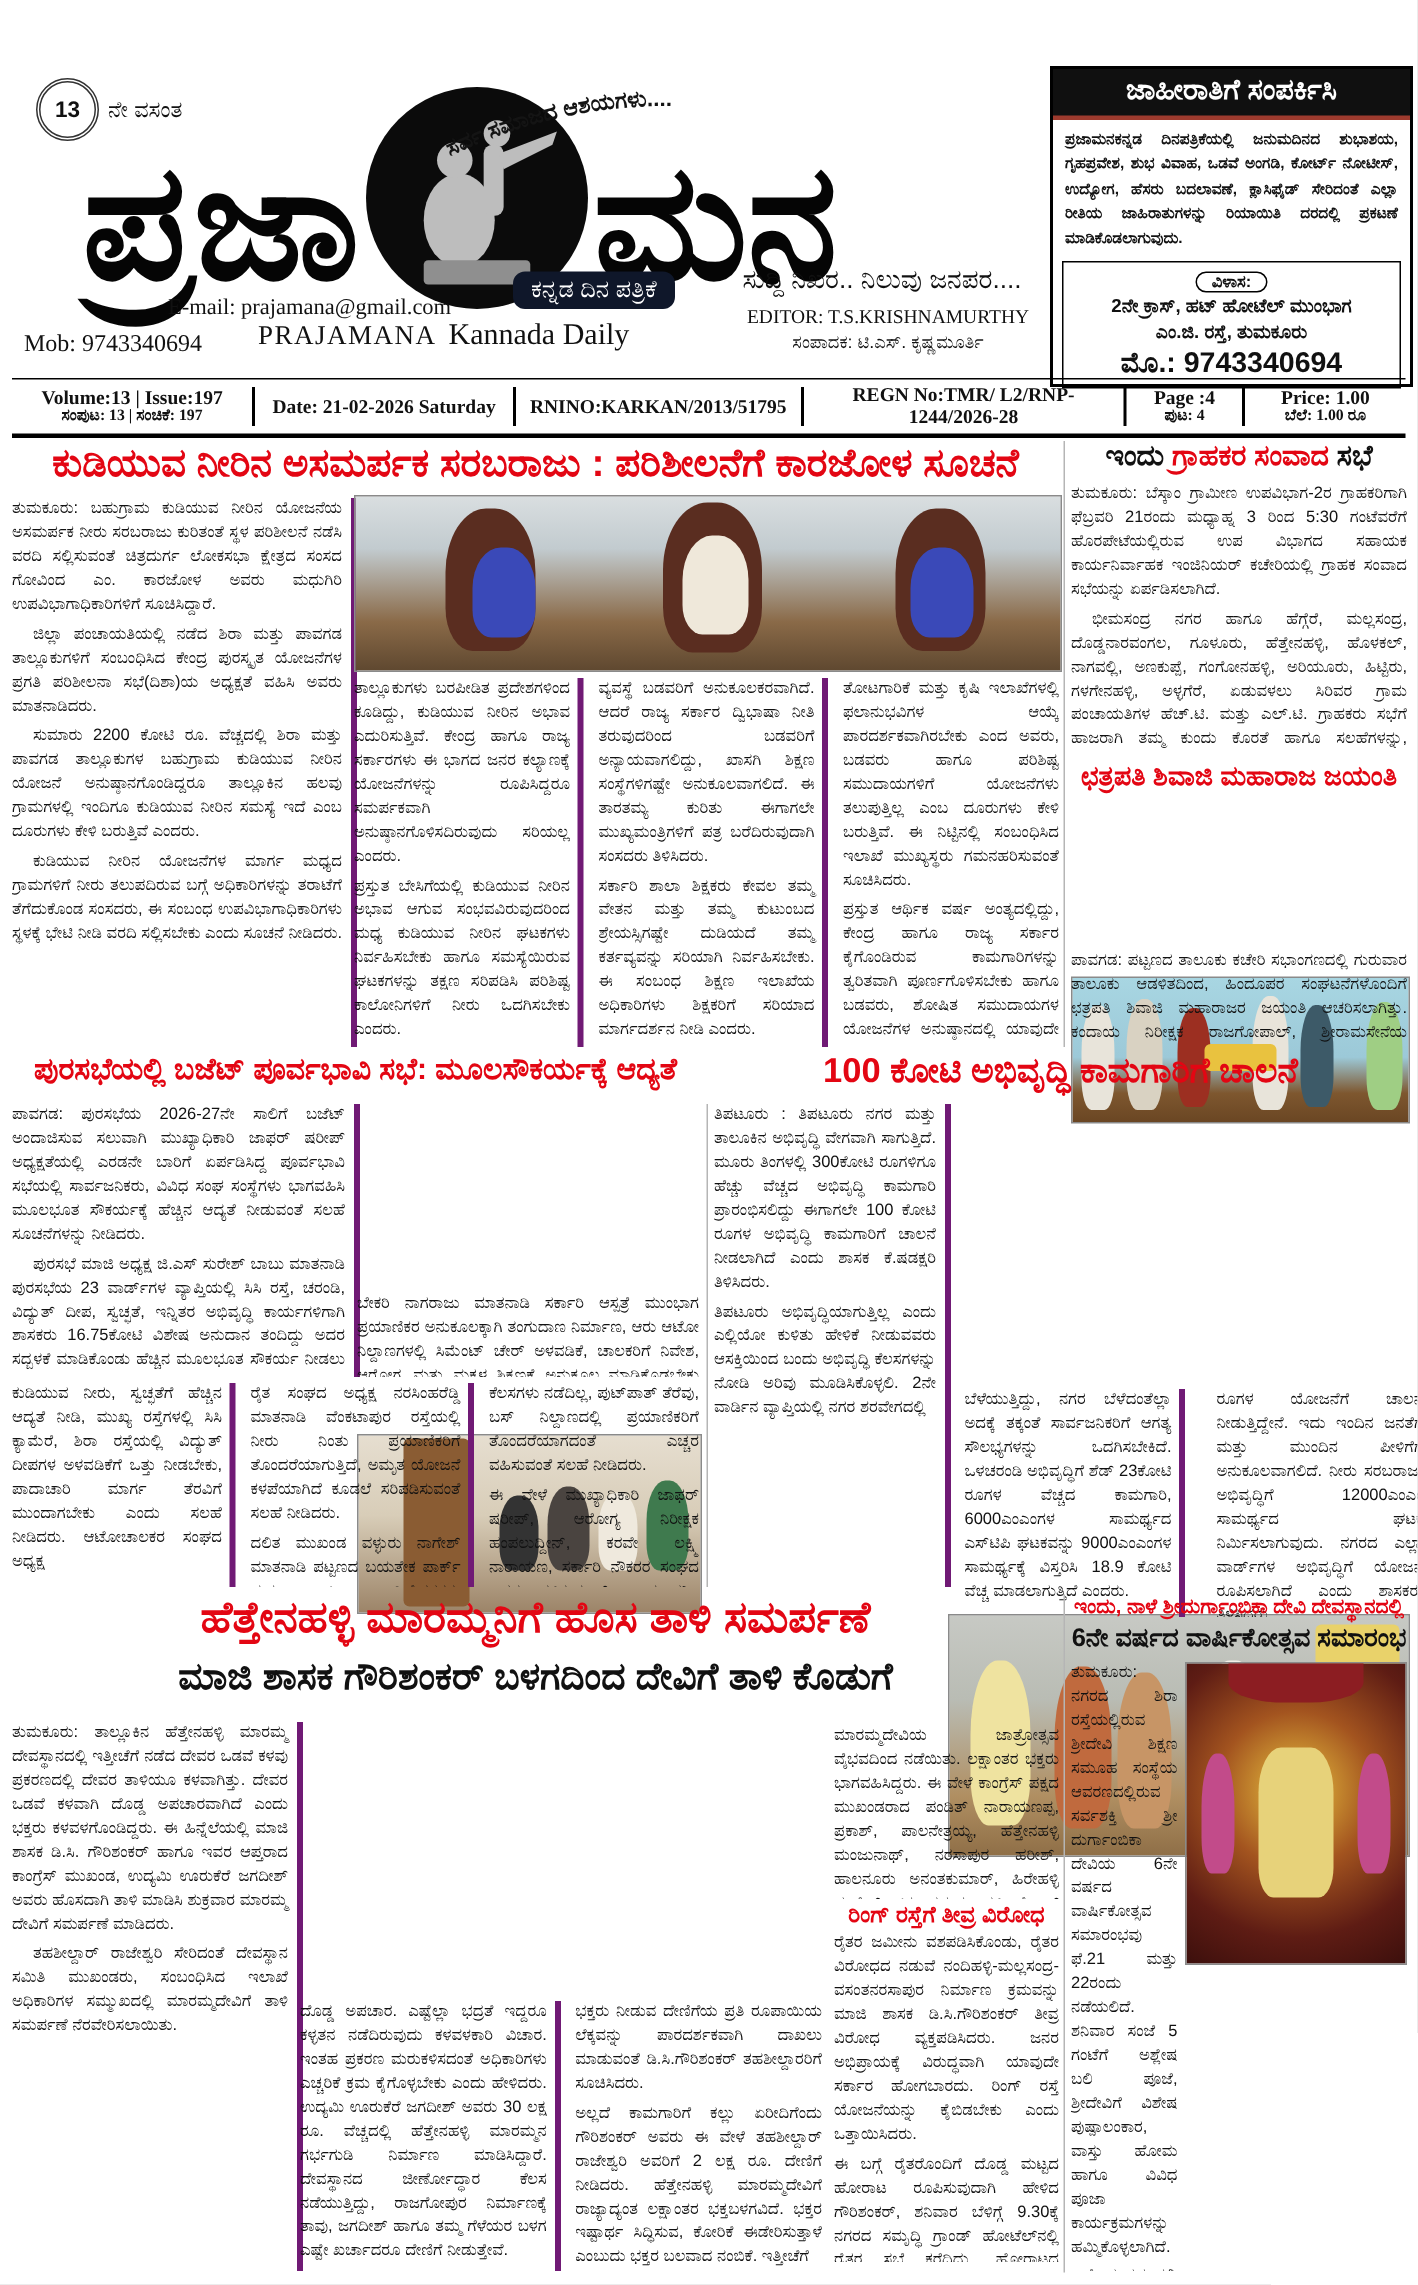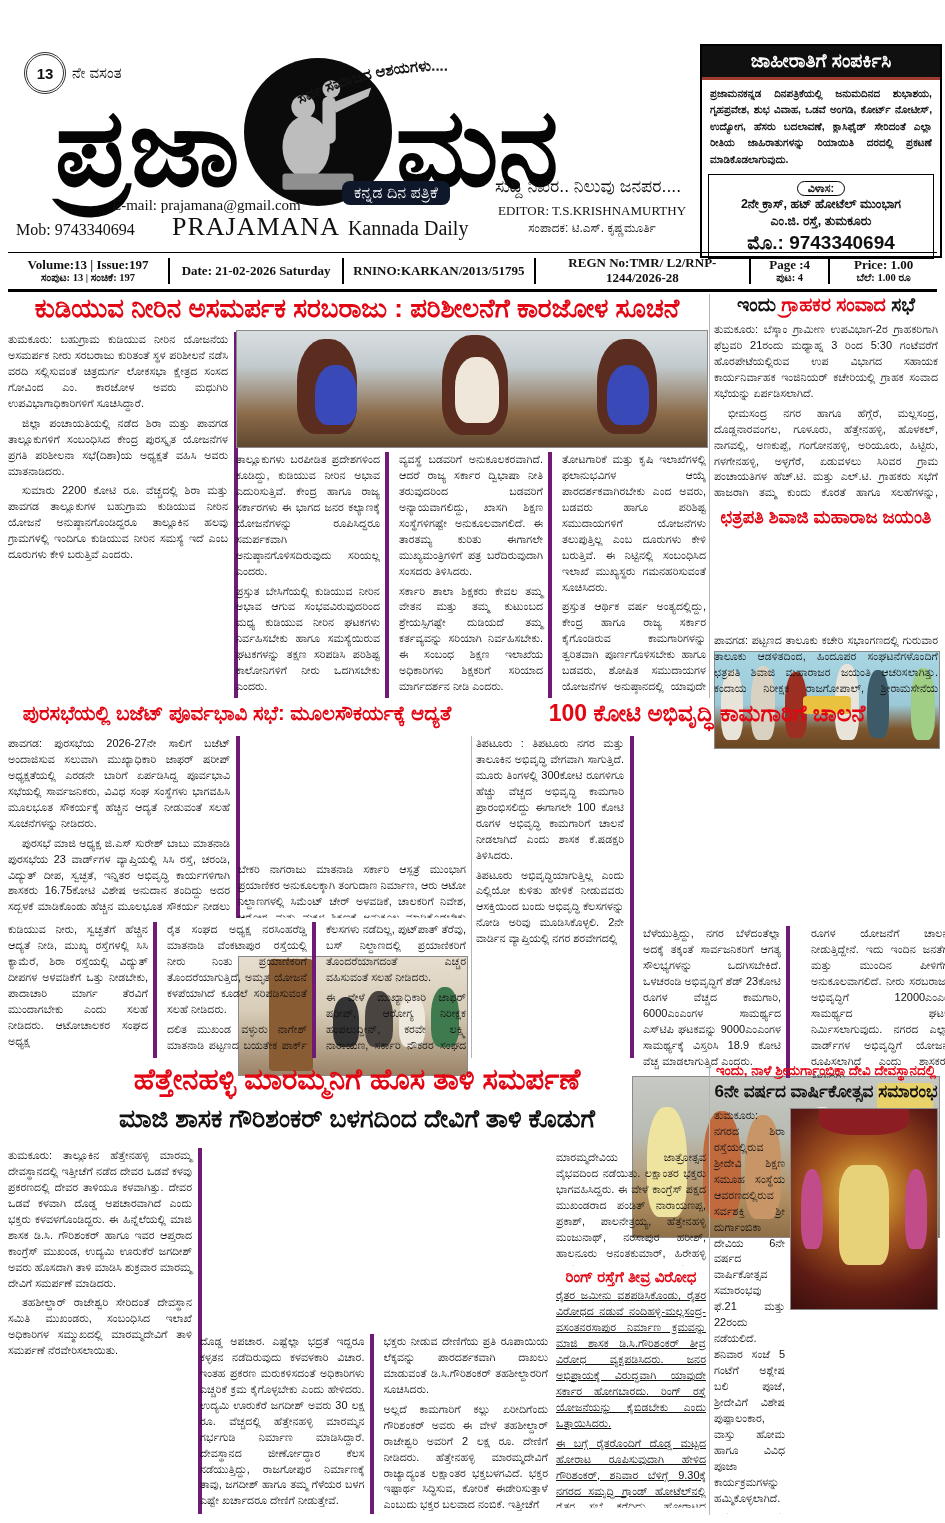--- a/index.html
+++ b/index.html
@@ -75,21 +75,21 @@
     </text>
   </svg>
 
   <div class="abs serif b" style="left:112px;top:197px;font-size:15px;">E-mail: prajamana@gmail.com</div>
   <div class="abs" id="kn-pill" style="left:342px;top:181px;">ಕನ್ನಡ ದಿನ ಪತ್ರಿಕೆ</div>
   <div class="abs b" style="left:478px;top:176px;width:220px;font-size:17.5px;text-align:center;">ಸುದ್ದಿ ನಿಖರ.. ನಿಲುವು ಜನಪರ....</div>
   <div class="abs serif b ctr" style="left:492px;top:203px;width:200px;font-size:13px;">EDITOR: T.S.KRISHNAMURTHY</div>
   <div class="abs b ctr" style="left:492px;top:221px;width:200px;font-size:12px;">ಸಂಪಾದಕ: ಟಿ.ಎಸ್. ಕೃಷ್ಣಮೂರ್ತಿ</div>
   <div class="abs serif b" style="left:16px;top:221px;font-size:16px;">Mob: 9743340694</div>
   <div class="abs" style="left:172px;top:212px;display:flex;align-items:baseline;gap:8px;">
-    <span class="serif b" style="font-size:26px;letter-spacing:1px;">PRAJAMANA</span>
+    <span class="serif b" style="font-size:18px;letter-spacing:1px;">PRAJAMANA</span>
     <span class="serif" style="font-size:20px;">Kannada Daily</span>
   </div>
 
   <div class="abs" id="ad-box" style="left:700px;top:44px;width:238px;height:210px;">
     <div id="ad-title">ಜಾಹೀರಾತಿಗೆ ಸಂಪರ್ಕಿಸಿ</div>
     <div id="ad-body">ಪ್ರಜಾಮನಕನ್ನಡ ದಿನಪತ್ರಿಕೆಯಲ್ಲಿ ಜನುಮದಿನದ ಶುಭಾಶಯ, ಗೃಹಪ್ರವೇಶ, ಶುಭ ವಿವಾಹ, ಒಡವೆ ಅಂಗಡಿ, ಕೋರ್ಟ್ ನೋಟೀಸ್, ಉದ್ಯೋಗ, ಹೆಸರು ಬದಲಾವಣೆ, ಕ್ಲಾಸಿಫೈಡ್ ಸೇರಿದಂತೆ ಎಲ್ಲಾ ರೀತಿಯ ಜಾಹಿರಾತುಗಳನ್ನು ರಿಯಾಯಿತಿ ದರದಲ್ಲಿ ಪ್ರಕಟಣೆ ಮಾಡಿಕೊಡಲಾಗುವುದು.</div>
     <div id="ad-addr">
       <span id="ad-addr-label">ವಿಳಾಸ:</span>
       <div class="ad-addr-line">2ನೇ ಕ್ರಾಸ್, ಹಟ್ ಹೋಟೆಲ್ ಮುಂಭಾಗ</div>
       <div class="ad-addr-line">ಎಂ.ಜಿ. ರಸ್ತೆ, ತುಮಕೂರು</div>
@@ -119,20 +119,21 @@
       <div class="info-kn">ಬೆಲೆ: 1.00 ರೂ</div>
     </div>
   </div>
 
   <div class="abs headline red" style="left:8px;top:294px;width:698px;font-size:26px;">ಕುಡಿಯುವ ನೀರಿನ ಅಸಮರ್ಪಕ ಸರಬರಾಜು : ಪರಿಶೀಲನೆಗೆ ಕಾರಜೋಳ ಸೂಚನೆ</div>
 
   <div class="abs body-text colrule" style="left:8px;top:332px;width:220px;height:366px;padding-right:6px;">
     <p class="noind">ತುಮಕೂರು: ಬಹುಗ್ರಾಮ ಕುಡಿಯುವ ನೀರಿನ ಯೋಜನೆಯ ಅಸಮರ್ಪಕ ನೀರು ಸರಬರಾಜು ಕುರಿತಂತೆ ಸ್ಥಳ ಪರಿಶೀಲನೆ ನಡೆಸಿ ವರದಿ ಸಲ್ಲಿಸುವಂತೆ ಚಿತ್ರದುರ್ಗ ಲೋಕಸಭಾ ಕ್ಷೇತ್ರದ ಸಂಸದ ಗೋವಿಂದ ಎಂ. ಕಾರಜೋಳ ಅವರು ಮಧುಗಿರಿ ಉಪವಿಭಾಗಾಧಿಕಾರಿಗಳಿಗೆ ಸೂಚಿಸಿದ್ದಾರೆ.</p>
     <p>ಜಿಲ್ಲಾ ಪಂಚಾಯತಿಯಲ್ಲಿ ನಡೆದ ಶಿರಾ ಮತ್ತು ಪಾವಗಡ ತಾಲ್ಲೂಕುಗಳಿಗೆ ಸಂಬಂಧಿಸಿದ ಕೇಂದ್ರ ಪುರಸ್ಕೃತ ಯೋಜನೆಗಳ ಪ್ರಗತಿ ಪರಿಶೀಲನಾ ಸಭೆ(ದಿಶಾ)ಯ ಅಧ್ಯಕ್ಷತೆ ವಹಿಸಿ ಅವರು ಮಾತನಾಡಿದರು.</p>
     <p>ಸುಮಾರು 2200 ಕೋಟಿ ರೂ. ವೆಚ್ಚದಲ್ಲಿ ಶಿರಾ ಮತ್ತು ಪಾವಗಡ ತಾಲ್ಲೂಕುಗಳ ಬಹುಗ್ರಾಮ ಕುಡಿಯುವ ನೀರಿನ ಯೋಜನೆ ಅನುಷ್ಠಾನಗೊಂಡಿದ್ದರೂ ತಾಲ್ಲೂಕಿನ ಹಲವು ಗ್ರಾಮಗಳಲ್ಲಿ ಇಂದಿಗೂ ಕುಡಿಯುವ ನೀರಿನ ಸಮಸ್ಯೆ ಇದೆ ಎಂಬ ದೂರುಗಳು ಕೇಳಿ ಬರುತ್ತಿವೆ ಎಂದರು.</p>
+    <p>ಕುಡಿಯುವ ನೀರಿನ ಯೋಜನೆಗಳ ಮಾರ್ಗ ಮಧ್ಯದ ಗ್ರಾಮಗಳಿಗೆ ನೀರು ತಲುಪದಿರುವ ಬಗ್ಗೆ ಅಧಿಕಾರಿಗಳನ್ನು ತರಾಟೆಗೆ ತೆಗೆದುಕೊಂಡ ಸಂಸದರು, ಈ ಸಂಬಂಧ ಉಪವಿಭಾಗಾಧಿಕಾರಿಗಳು ಸ್ಥಳಕ್ಕೆ ಭೇಟಿ ನೀಡಿ ವರದಿ ಸಲ್ಲಿಸಬೇಕು ಎಂದು ಸೂಚನೆ ನೀಡಿದರು.</p>
   </div>
 
   <div class="abs photo" style="left:236px;top:330px;width:470px;height:116px;background:linear-gradient(180deg,#d9dee0 0%,#c2cbcf 30%,#8a6a48 72%,#5f4830 100%);">
     <div class="fig" style="left:60px;top:8px;width:60px;height:95px;background:#5a2d20;"></div>
     <div class="fig" style="left:205px;top:4px;width:66px;height:100px;background:#5a2d20;"></div>
     <div class="fig" style="left:360px;top:8px;width:60px;height:95px;background:#5a2d20;"></div>
     <div class="fig" style="left:78px;top:34px;width:42px;height:60px;background:#3a49b8;"></div>
     <div class="fig" style="left:218px;top:26px;width:44px;height:66px;background:#efe8da;"></div>
     <div class="fig" style="left:370px;top:34px;width:42px;height:60px;background:#3a49b8;"></div>
   </div>
@@ -248,21 +249,21 @@
       <p class="noind">ಭಕ್ತರು ನೀಡುವ ದೇಣಿಗೆಯ ಪ್ರತಿ ರೂಪಾಯಿಯ ಲೆಕ್ಕವನ್ನು ಪಾರದರ್ಶಕವಾಗಿ ದಾಖಲು ಮಾಡುವಂತೆ ಡಿ.ಸಿ.ಗೌರಿಶಂಕರ್ ತಹಶೀಲ್ದಾರರಿಗೆ ಸೂಚಿಸಿದರು.</p>
       <p class="noind">ಅಲ್ಲದೆ ಕಾಮಗಾರಿಗೆ ಕಲ್ಲು ಏರೀದಿಗೆಂದು ಗೌರಿಶಂಕರ್ ಅವರು ಈ ವೇಳೆ ತಹಶೀಲ್ದಾರ್ ರಾಜೇಶ್ವರಿ ಅವರಿಗೆ 2 ಲಕ್ಷ ರೂ. ದೇಣಿಗೆ ನೀಡಿದರು. ಹೆತ್ತೇನಹಳ್ಳಿ ಮಾರಮ್ಮದೇವಿಗೆ ರಾಜ್ಯಾದ್ಯಂತ ಲಕ್ಷಾಂತರ ಭಕ್ತಬಳಗವಿದೆ. ಭಕ್ತರ ಇಷ್ಟಾರ್ಥ ಸಿದ್ಧಿಸುವ, ಕೋರಿಕೆ ಈಡೇರಿಸುತ್ತಾಳೆ ಎಂಬುದು ಭಕ್ತರ ಬಲವಾದ ನಂಬಿಕೆ. ಇತ್ತೀಚೆಗೆ</p>
     </div>
   </div>
 
   <div class="abs" style="left:556px;top:1150px;width:150px;height:364px;overflow:hidden;">
     <div class="body-text" style="height:116px;">
       <p class="noind">ಮಾರಮ್ಮದೇವಿಯ ಜಾತ್ರೋತ್ಸವ ವೈಭವದಿಂದ ನಡೆಯಿತು. ಲಕ್ಷಾಂತರ ಭಕ್ತರು ಭಾಗವಹಿಸಿದ್ದರು. ಈ ವೇಳೆ ಕಾಂಗ್ರೆಸ್ ಪಕ್ಷದ ಮುಖಂಡರಾದ ಪಂಡಿತ್ ನಾರಾಯಣಪ್ಪ, ಪ್ರಕಾಶ್, ಪಾಲನೇತ್ರಯ್ಯ, ಹೆತ್ತೇನಹಳ್ಳಿ ಮಂಜುನಾಥ್, ನರಸಾಪುರ ಹರೀಶ್, ಹಾಲನೂರು ಅನಂತಕುಮಾರ್, ಹಿರೇಹಳ್ಳಿ ಮಹೇಶ್, ಚಿಕ್ಕನಾರವಂಗಲ ರವಿ, ಕೈದಾಳ್ ರಮೇಶ್, ಸ್ವಾಮಿ ಮತ್ತಿತರರು ಭಾಗವಹಿಸಿದ್ದರು.</p>
     </div>
     <div class="headline red" style="font-size:15px;margin:2px 0 3px;">ರಿಂಗ್ ರಸ್ತೆಗೆ ತೀವ್ರ ವಿರೋಧ</div>
-    <div class="body-text" style="height:220px;text-decoration:underline;">
+    <div class="body-text" style="height:220px;">
       <p class="noind">ರೈತರ ಜಮೀನು ವಶಪಡಿಸಿಕೊಂಡು, ರೈತರ ವಿರೋಧದ ನಡುವೆ ನಂದಿಹಳ್ಳಿ-ಮಲ್ಲಸಂದ್ರ-ವಸಂತನರಸಾಪುರ ನಿರ್ಮಾಣ ಕ್ರಮವನ್ನು ಮಾಜಿ ಶಾಸಕ ಡಿ.ಸಿ.ಗೌರಿಶಂಕರ್ ತೀವ್ರ ವಿರೋಧ ವ್ಯಕ್ತಪಡಿಸಿದರು. ಜನರ ಅಭಿಪ್ರಾಯಕ್ಕೆ ವಿರುದ್ಧವಾಗಿ ಯಾವುದೇ ಸರ್ಕಾರ ಹೋಗಬಾರದು. ರಿಂಗ್ ರಸ್ತೆ ಯೋಜನೆಯನ್ನು ಕೈಬಿಡಬೇಕು ಎಂದು ಒತ್ತಾಯಿಸಿದರು.</p>
       <p class="noind">ಈ ಬಗ್ಗೆ ರೈತರೊಂದಿಗೆ ದೊಡ್ಡ ಮಟ್ಟದ ಹೋರಾಟ ರೂಪಿಸುವುದಾಗಿ ಹೇಳಿದ ಗೌರಿಶಂಕರ್, ಶನಿವಾರ ಬೆಳಿಗ್ಗೆ 9.30ಕ್ಕೆ ನಗರದ ಸಮೃದ್ಧಿ ಗ್ರಾಂಡ್ ಹೋಟೆಲ್‌ನಲ್ಲಿ ರೈತರ ಸಭೆ ಕರೆದಿದ್ದು, ಹೋರಾಟದ ರೂಪುರೇಷೆಗಳ ಬಗ್ಗೆ ಚರ್ಚೆ ಮಾಡಲಾಗುವುದು ಎಂದರು.</p>
     </div>
   </div>
 
   <div class="abs headline red" style="left:714px;top:1063px;width:224px;font-size:13.5px;">ಇಂದು, ನಾಳೆ ಶ್ರೀದುರ್ಗಾಂಬಿಕಾ ದೇವಿ ದೇವಸ್ಥಾನದಲ್ಲಿ</div>
   <div class="abs headline" style="left:714px;top:1082px;width:224px;font-size:17px;">6ನೇ ವರ್ಷದ ವಾರ್ಷಿಕೋತ್ಸವ ಸಮಾರಂಭ</div>
   <div class="abs" style="left:714px;top:1108px;width:224px;height:406px;overflow:hidden;">
     <div class="photo" style="float:right;width:146px;height:200px;margin:0 0 4px 5px;background:radial-gradient(circle at 50% 42%,#e9c23f 0%,#a3541f 38%,#5e1c14 72%,#3c0f0c 100%);">
       <div class="fig" style="left:28px;top:-8px;width:90px;height:34px;background:#8c1d22;border-radius:0 0 40% 40%;"></div>

